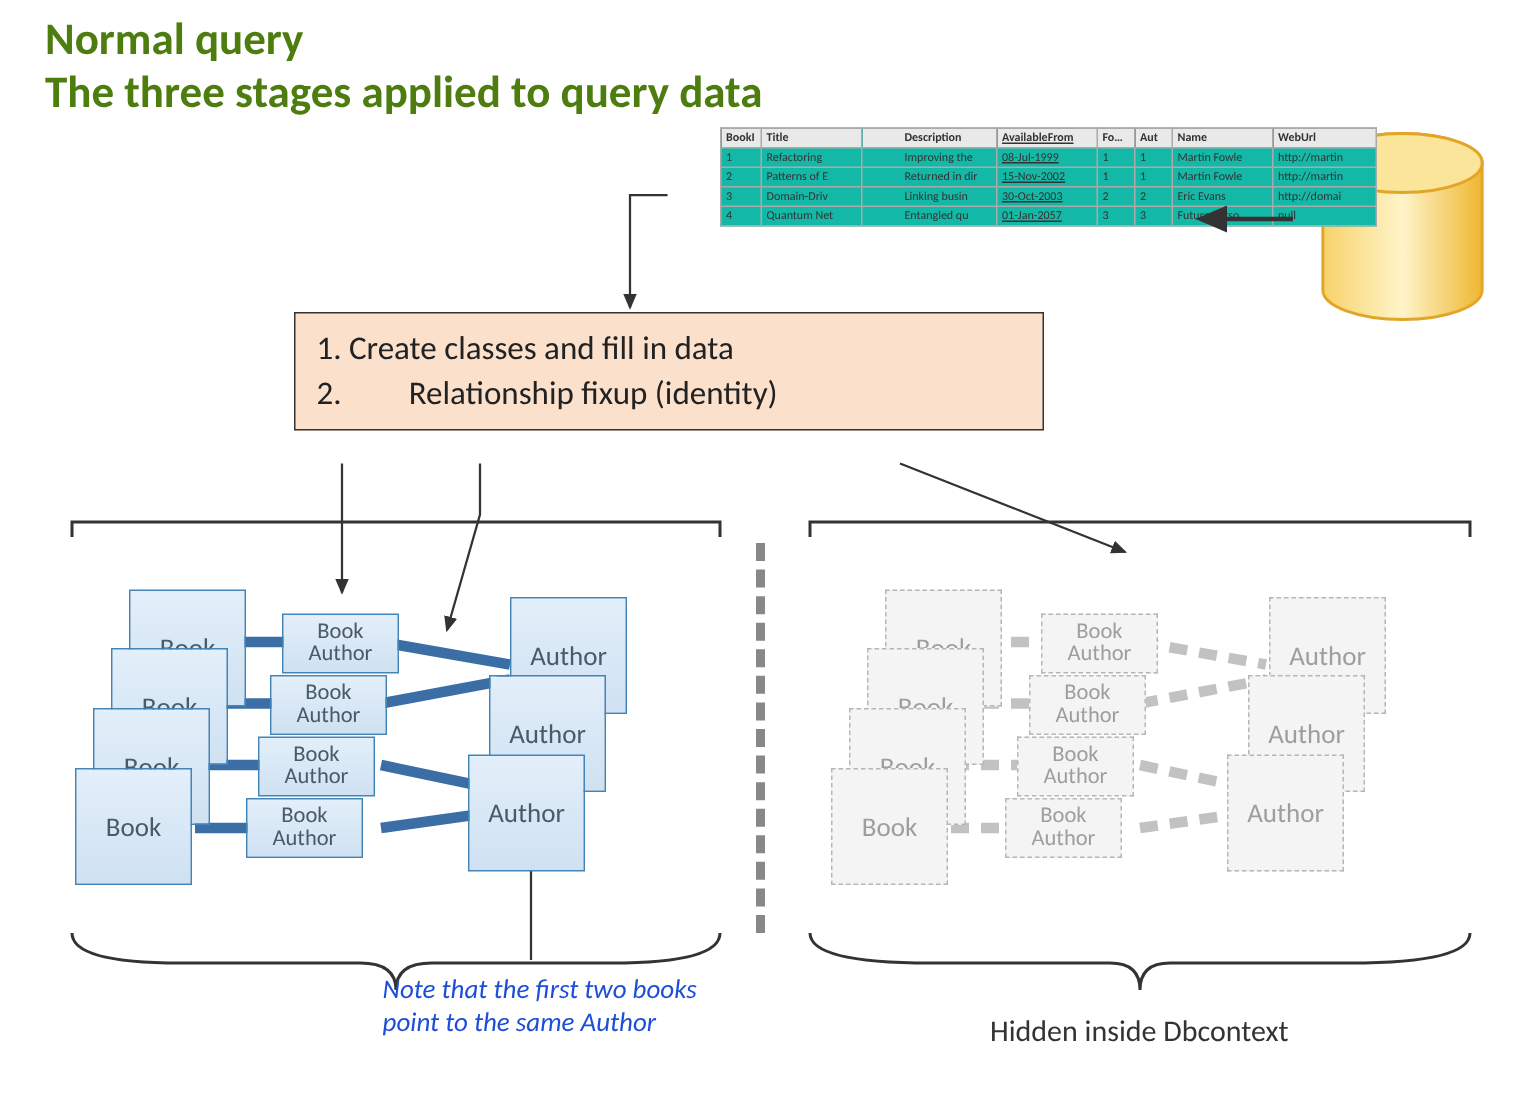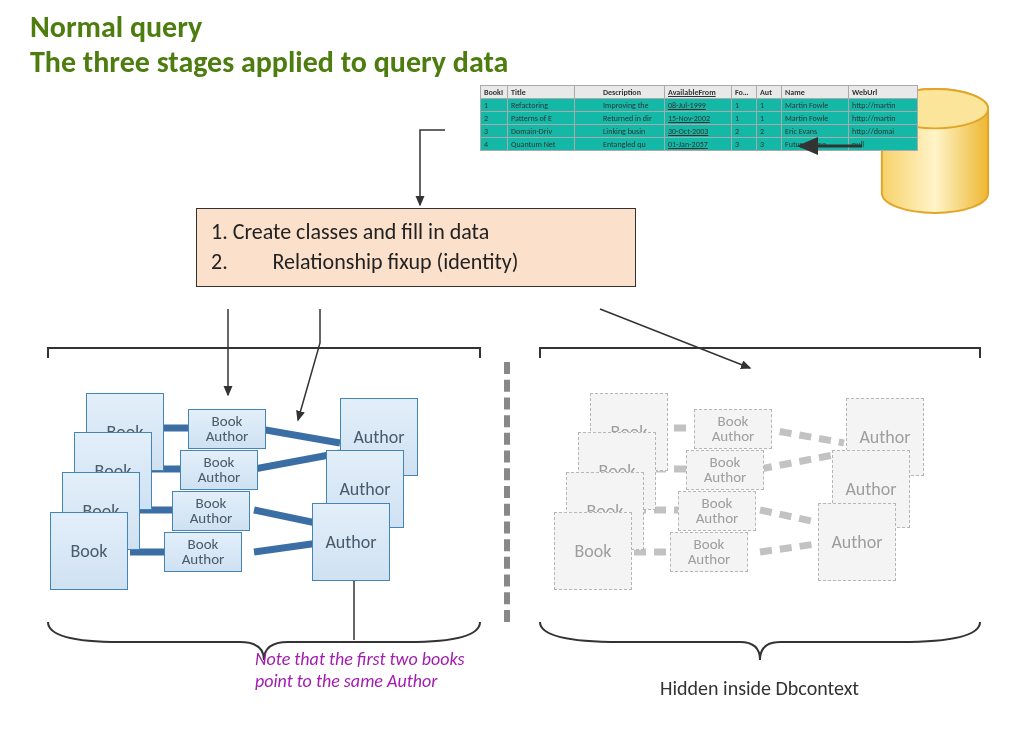--- a/index.html
+++ b/index.html
@@ -66,21 +66,21 @@
   .datatable .c-a1   { max-width: 18px; width: 18px; }
   .datatable .c-a2   { max-width: 18px; width: 18px; }
   .datatable .c-name { max-width: 60px; width: 60px; }
   .datatable .c-url  { max-width: 62px; width: 62px; }
 
   
   .stages-box {
     position: absolute;
     left: 196px;
     top: 208px;
-    width: 440px;
+    width: 500px;
     box-sizing: border-box;
     padding: 8px 14px 10px 14px;
     border: 1.5px solid #333;
     background: #fbe0cc;
     font-size: 22px;
     line-height: 1.35;
     color: #222;
   }
   .stages-box .row { white-space: pre; }
 
@@ -146,21 +146,21 @@
   
   .caption {
     position: absolute;
     font-size: 20px;
     color: #333;
   }
   .note {
     position: absolute;
     font-size: 18px;
     font-style: italic;
-    color: #a21caf;
+    color: #1d4ed8;
     white-space: pre-line;
   }
 </style>
 </head>
 <body>
 
 <div class="stage">
 
   <div class="title"><span>Normal query</span>
 <span>The three stages applied to query data</span></div>

